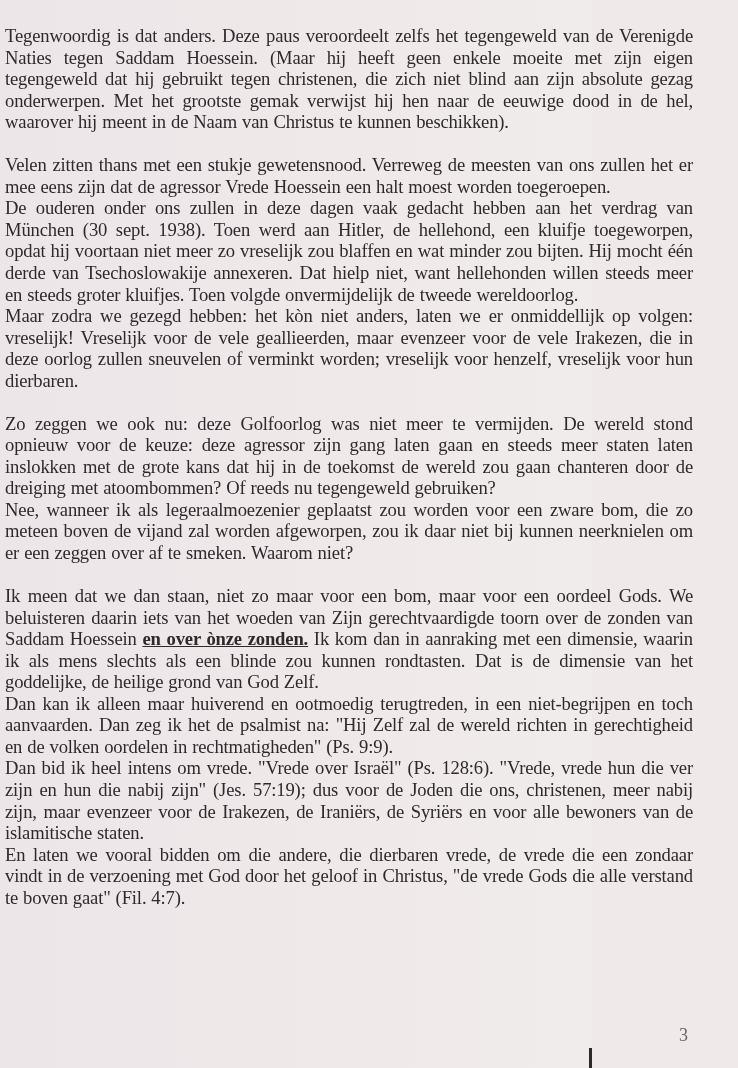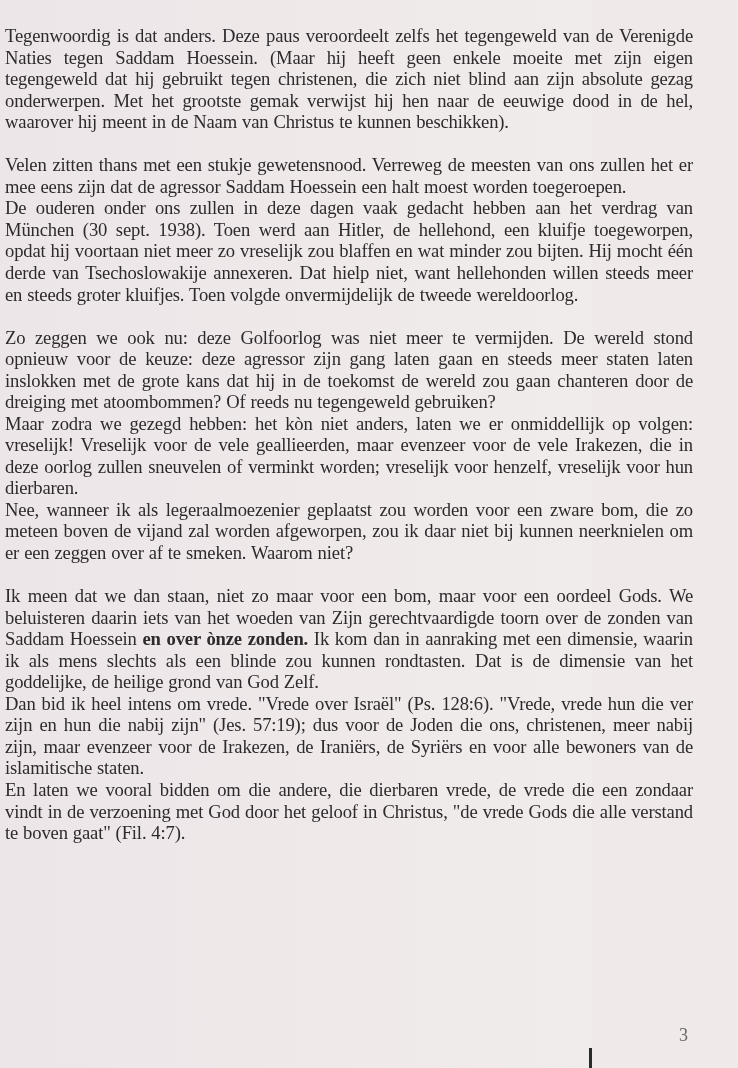--- a/index.html
+++ b/index.html
@@ -35,20 +35,21 @@
       word-spacing: 0.5px;
     }
     .para {
       margin: 0;
     }
     .para.gap-before {
       margin-top: 21.5px;
     }
     .para b {
       font-weight: bold;
+      text-decoration: underline;
     }
     .page-number {
       position: absolute;
       left: 679px;
       top: 1025px;
       font-family: "Liberation Serif", serif;
       font-size: 18px;
       color: #6a6668;
     }
     .edge-mark {
@@ -59,24 +60,25 @@
       height: 20px;
       background: #2a2a2a;
     }
   </style>
 </head>
 <body>
 
 <div class="page">
   <div class="text-column">
     <p class="para">Tegenwoordig is dat anders. Deze paus veroordeelt zelfs het tegengeweld van de Verenigde Naties tegen Saddam Hoessein. (Maar hij heeft geen enkele moeite met zijn eigen tegengeweld dat hij gebruikt tegen christenen, die zich niet blind aan zijn absolute gezag onderwerpen. Met het grootste gemak verwijst hij hen naar de eeuwige dood in de hel, waarover hij meent in de Naam van Christus te kunnen beschikken).</p>
-    <p class="para gap-before">Velen zitten thans met een stukje gewetensnood. Verreweg de meesten van ons zullen het er mee eens zijn dat de agressor Saddam Hoessein een halt moest worden toegeroepen.</p>
+    <p class="para gap-before">Velen zitten thans met een stukje gewetensnood. Verreweg de meesten van ons zullen het er mee eens zijn dat de agressor Vrede Hoessein een halt moest worden toegeroepen.</p>
     <p class="para">De ouderen onder ons zullen in deze dagen vaak gedacht hebben aan het verdrag van München (30 sept. 1938). Toen werd aan Hitler, de hellehond, een kluifje toegeworpen, opdat hij voortaan niet meer zo vreselijk zou blaffen en wat minder zou bijten. Hij mocht één derde van Tsechoslowakije annexeren. Dat hielp niet, want hellehonden willen steeds meer en steeds groter kluifjes. Toen volgde onvermijdelijk de tweede wereldoorlog.</p>
+    <p class="para">Maar zodra we gezegd hebben: het kòn niet anders, laten we er onmiddellijk op volgen: vreselijk! Vreselijk voor de vele geallieerden, maar evenzeer voor de vele Irakezen, die in deze oorlog zullen sneuvelen of verminkt worden; vreselijk voor henzelf, vreselijk voor hun dierbaren.</p>
     <p class="para gap-before">Zo zeggen we ook nu: deze Golfoorlog was niet meer te vermijden. De wereld stond opnieuw voor de keuze: deze agressor zijn gang laten gaan en steeds meer staten laten inslokken met de grote kans dat hij in de toekomst de wereld zou gaan chanteren door de dreiging met atoombommen? Of reeds nu tegengeweld gebruiken?</p>
-    <p class="para">Maar zodra we gezegd hebben: het kòn niet anders, laten we er onmiddellijk op volgen: vreselijk! Vreselijk voor de vele geallieerden, maar evenzeer voor de vele Irakezen, die in deze oorlog zullen sneuvelen of verminkt worden; vreselijk voor henzelf, vreselijk voor hun dierbaren.</p>
     <p class="para">Nee, wanneer ik als legeraalmoezenier geplaatst zou worden voor een zware bom, die zo meteen boven de vijand zal worden afgeworpen, zou ik daar niet bij kunnen neerknielen om er een zeggen over af te smeken. Waarom niet?</p>
     <p class="para gap-before"><span>Ik meen dat we dan staan, niet zo maar voor een bom, maar voor een oordeel Gods. We beluisteren daarin iets van het woeden van Zijn gerechtvaardigde toorn over de zonden van Saddam Hoessein </span><b>en over ònze zonden.</b><span> Ik kom dan in aanraking met een dimensie, waarin ik als mens slechts als een blinde zou kunnen rondtasten. Dat is de dimensie van het goddelijke, de heilige grond van God Zelf.</span></p>
+    <p class="para">Dan kan ik alleen maar huiverend en ootmoedig terugtreden, in een niet-begrijpen en toch aanvaarden. Dan zeg ik het de psalmist na: "Hij Zelf zal de wereld richten in gerechtigheid en de volken oordelen in rechtmatigheden" (Ps. 9:9).</p>
     <p class="para">Dan bid ik heel intens om vrede. "Vrede over Israël" (Ps. 128:6). "Vrede, vrede hun die ver zijn en hun die nabij zijn" (Jes. 57:19); dus voor de Joden die ons, christenen, meer nabij zijn, maar evenzeer voor de Irakezen, de Iraniërs, de Syriërs en voor alle bewoners van de islamitische staten.</p>
     <p class="para">En laten we vooral bidden om die andere, die dierbaren vrede, de vrede die een zondaar vindt in de verzoening met God door het geloof in Christus, "de vrede Gods die alle verstand te boven gaat" (Fil. 4:7).</p>
   </div>
   <div class="page-number">3</div>
   <div class="edge-mark"></div>
 </div>
 
 </body></html>

